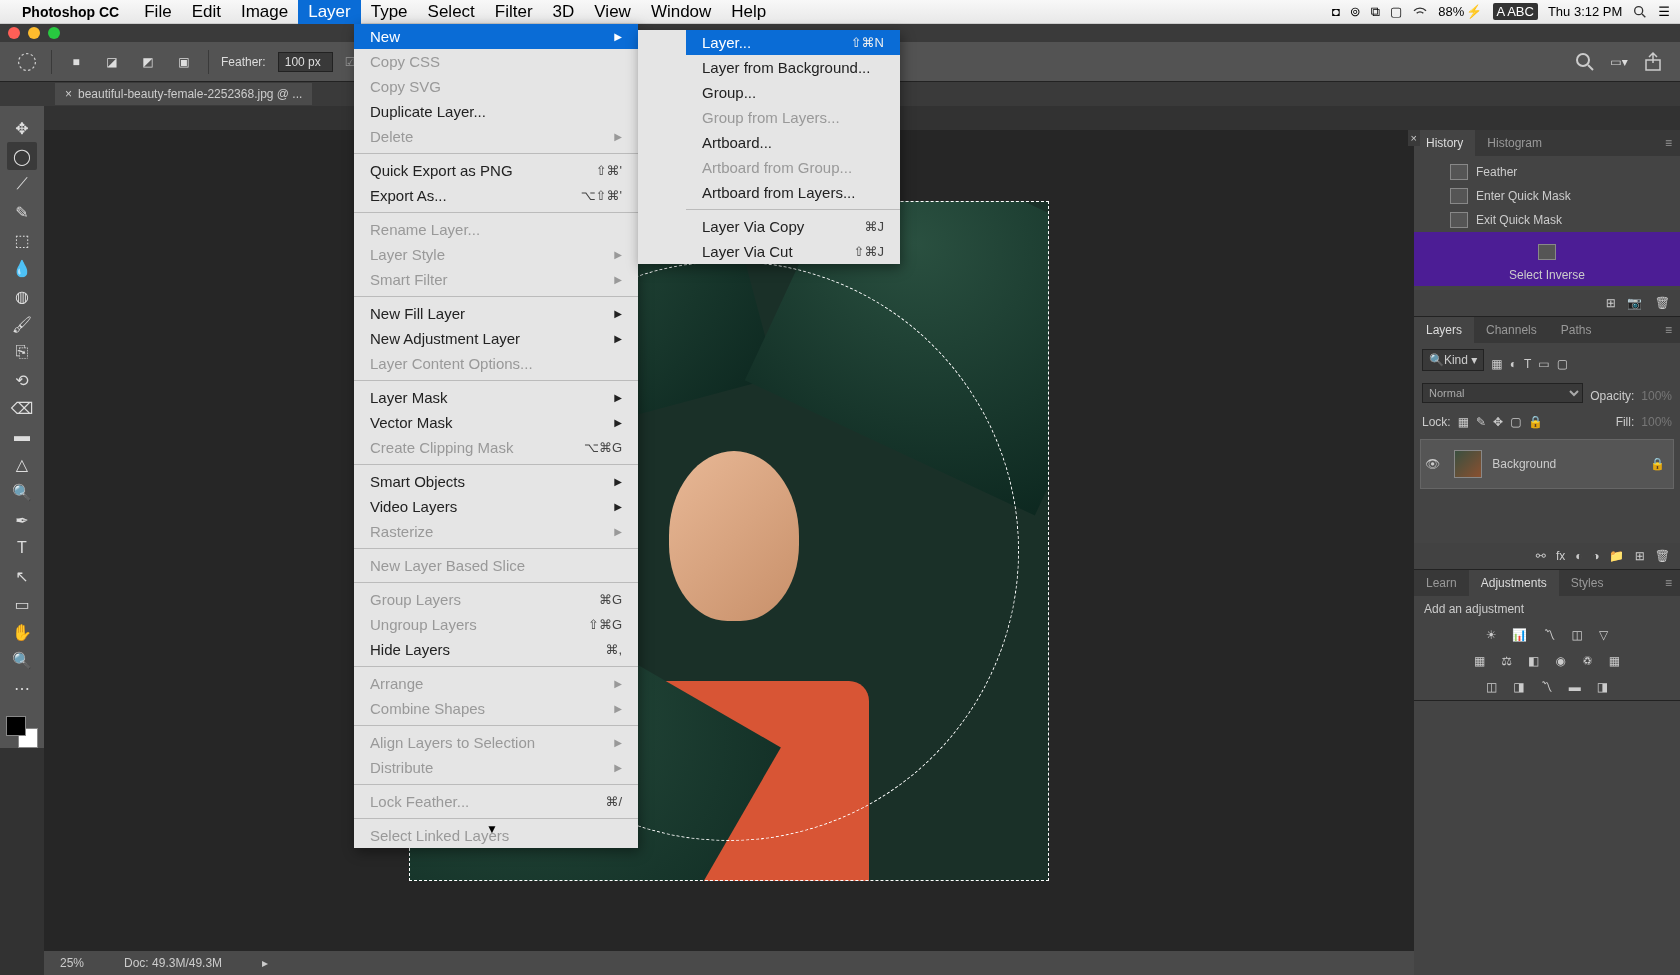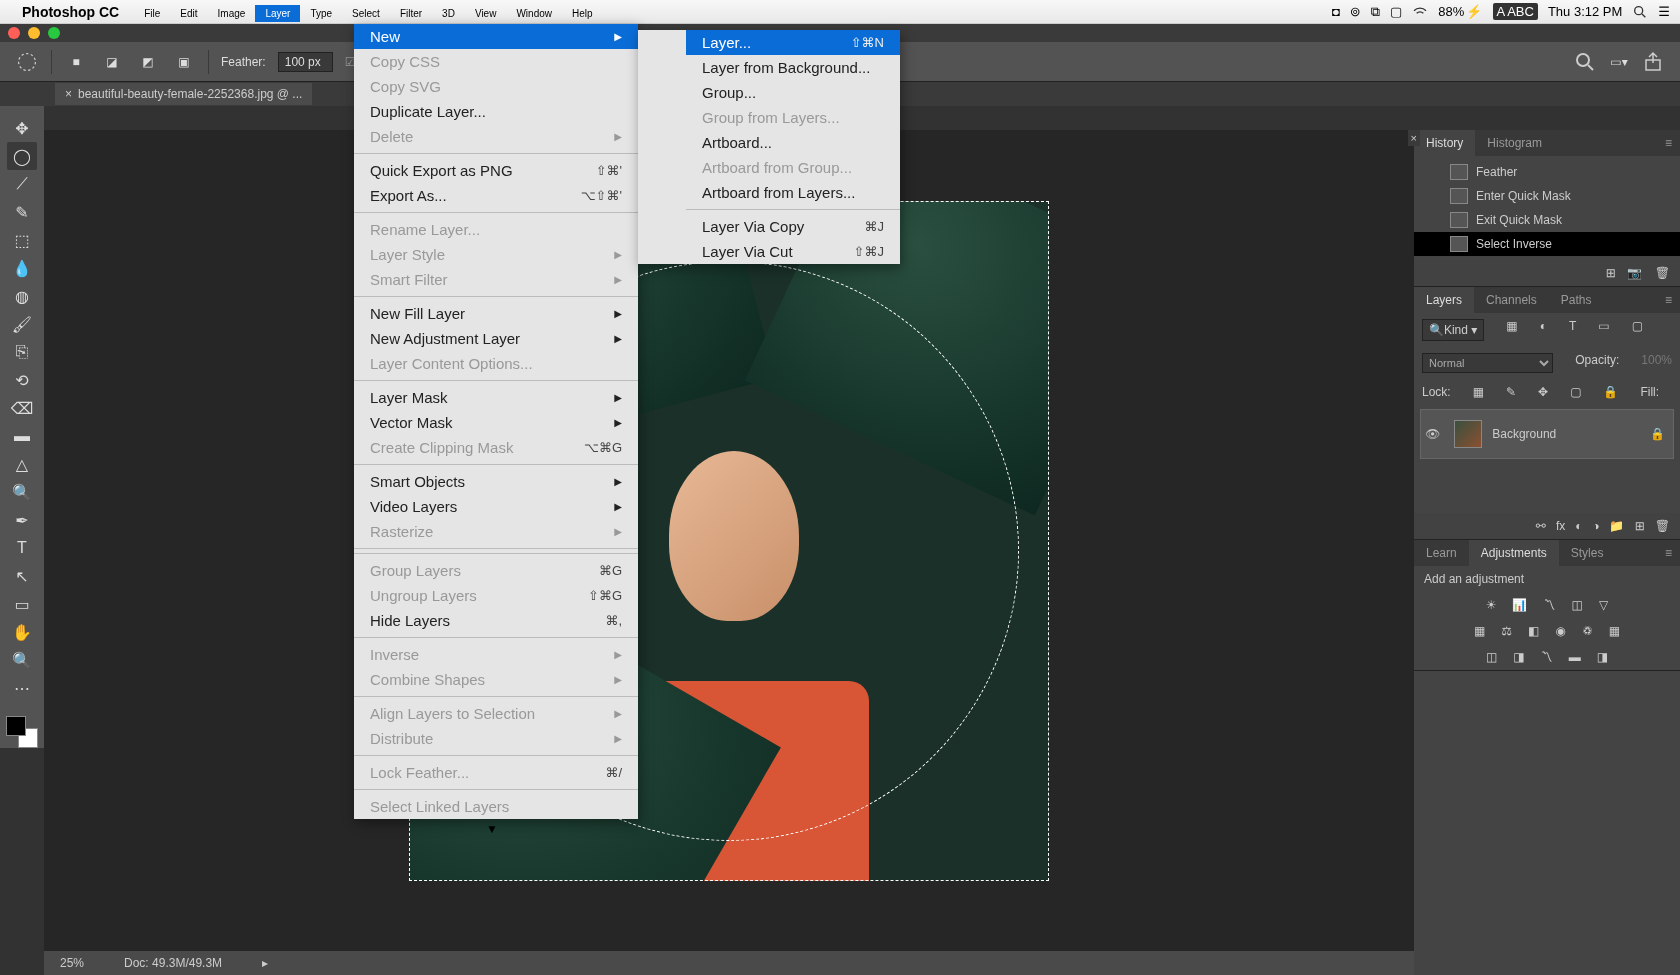--- a/index.html
+++ b/index.html
@@ -1,20 +1,20 @@
 <!DOCTYPE html>
 <html><head>
 <meta charset="utf-8">
 <style>
 *{margin:0;padding:0;box-sizing:border-box;font-family:-apple-system,BlinkMacSystemFont,"Segoe UI",sans-serif;}
 body{width:1680px;height:975px;background:#323232;overflow:hidden;position:relative;}
 .menubar{height:24px;background:linear-gradient(#f8f8f8,#e8e8e8);display:flex;align-items:center;padding:0 10px;border-bottom:1px solid #ccc;}
 .menubar .apple{margin-right:12px;font-size:16px;}
 .menubar .app-name{font-weight:600;margin-right:15px;font-size:14px;}
-.menubar .menu-item{padding:3px 10px;font-size:10px;cursor:default;}
+.menubar .menu-item{padding:3px 10px;font-size:17px;cursor:default;}
 .menubar .menu-item.active{background:#0a6cd6;color:#fff;margin-top:16px;}
 .menubar .spacer{flex:1;}
 .menubar .status-item{margin-left:10px;font-size:13px;display:flex;align-items:center;gap:2px;}
 .menubar svg{width:16px;height:16px;}
 .window-controls{height:18px;background:#3a3a3a;display:flex;align-items:center;padding-left:8px;gap:8px;}
 .window-controls .dot{width:12px;height:12px;border-radius:50%;}
 .dot.red{background:#ff5f57;}
 .dot.yellow{background:#febc2e;}
 .dot.green{background:#28c840;}
 .options-bar{height:40px;background:#535353;display:flex;align-items:center;padding:0 15px;gap:12px;color:#ddd;font-size:12px;border-bottom:1px solid #222;}
@@ -45,24 +45,24 @@
 .dd-item .shortcut{color:#444;font-size:13px;}
 .dd-item.highlighted .shortcut{color:#eee;}
 .dd-sep{height:1px;background:#bbb;margin:4px 0;}
 .panels{position:absolute;right:0;top:130px;width:266px;bottom:0;background:#444;color:#ccc;font-size:12px;}
 .panel{border-bottom:1px solid #222;}
 .panel-tabs{display:flex;background:#383838;}
 .panel-tab{padding:6px 12px;color:#999;}
 .panel-tab.active{background:#444;color:#ddd;}
 .history-list{padding:4px 0;}
 .history-item{display:flex;align-items:center;gap:8px;padding:4px 10px;}
-.history-item.sel{background:#000000;}
+.history-item.sel{background:#4c1d95;flex-direction:column;}
 .history-item .icon{width:18px;height:16px;border:1px solid #888;background:#555;}
 .history-buttons{display:flex;justify-content:flex-end;gap:12px;padding:6px 10px;background:#424242;}
-.layers-controls{padding:6px 8px;display:flex;gap:22px;align-items:flex-start;}
+.layers-controls{padding:6px 8px;display:flex;gap:7px;align-items:flex-end;}
 .layers-controls select,.layers-controls input{background:#393939;border:1px solid #222;color:#aaa;font-size:11px;padding:2px;}
 .layer-item{display:flex;align-items:center;gap:10px;padding:10px 8px;background:#555;margin:4px 6px;border:1px solid #666;}
 .layer-thumb{width:28px;height:28px;background:linear-gradient(135deg,#3a5040,#8a5030);border:1px solid #888;}
 .layer-bottom{display:flex;justify-content:flex-end;gap:10px;padding:6px 10px;background:#424242;}
 .adj-row{display:flex;justify-content:center;gap:16px;padding:6px;}
 .bottom-bar{position:absolute;bottom:0;left:44px;right:266px;height:24px;background:#4a4a4a;color:#ccc;font-size:12px;display:flex;align-items:center;padding:0 16px;gap:40px;}
 .panel-close{position:absolute;right:260px;top:0px;color:#ccc;font-size:11px;padding:2px 3px;background:#3a3a3a;}
 .panel-menu-icon{margin-left:auto;padding:6px 8px;color:#999;}
 .leaf{position:absolute;background:radial-gradient(ellipse at 30% 30%,#2a5040,#0d2820);}
 .person{position:absolute;left:120px;top:200px;width:400px;height:480px;}
@@ -379,36 +379,39 @@
     </div>
     <div class="dd-item">
       <span>Video Layers</span>
       <span class="arrow">▶</span>
     </div>
     <div class="dd-item disabled">
       <span>Rasterize</span>
       <span class="arrow">▶</span>
     </div>
     <div class="dd-sep"></div>
+    <div class="dd-item disabled">
+      <span>New Layer Based Slice</span>
+    </div>
     <div class="dd-sep"></div>
     <div class="dd-item disabled">
       <span>Group Layers</span>
       <span class="shortcut">⌘G</span>
     </div>
     <div class="dd-item disabled">
       <span>Ungroup Layers</span>
       <span class="shortcut">⇧⌘G</span>
     </div>
     <div class="dd-item">
       <span>Hide Layers</span>
       <span class="shortcut">⌘,</span>
     </div>
     <div class="dd-sep"></div>
     <div class="dd-item disabled">
-      <span>Inverse</span>
+      <span>Arrange</span>
       <span class="arrow">▶</span>
     </div>
     <div class="dd-item disabled">
       <span>Combine Shapes</span>
       <span class="arrow">▶</span>
     </div>
     <div class="dd-sep"></div>
     <div class="dd-item disabled">
       <span>Align Layers to Selection</span>
       <span class="arrow">▶</span>

